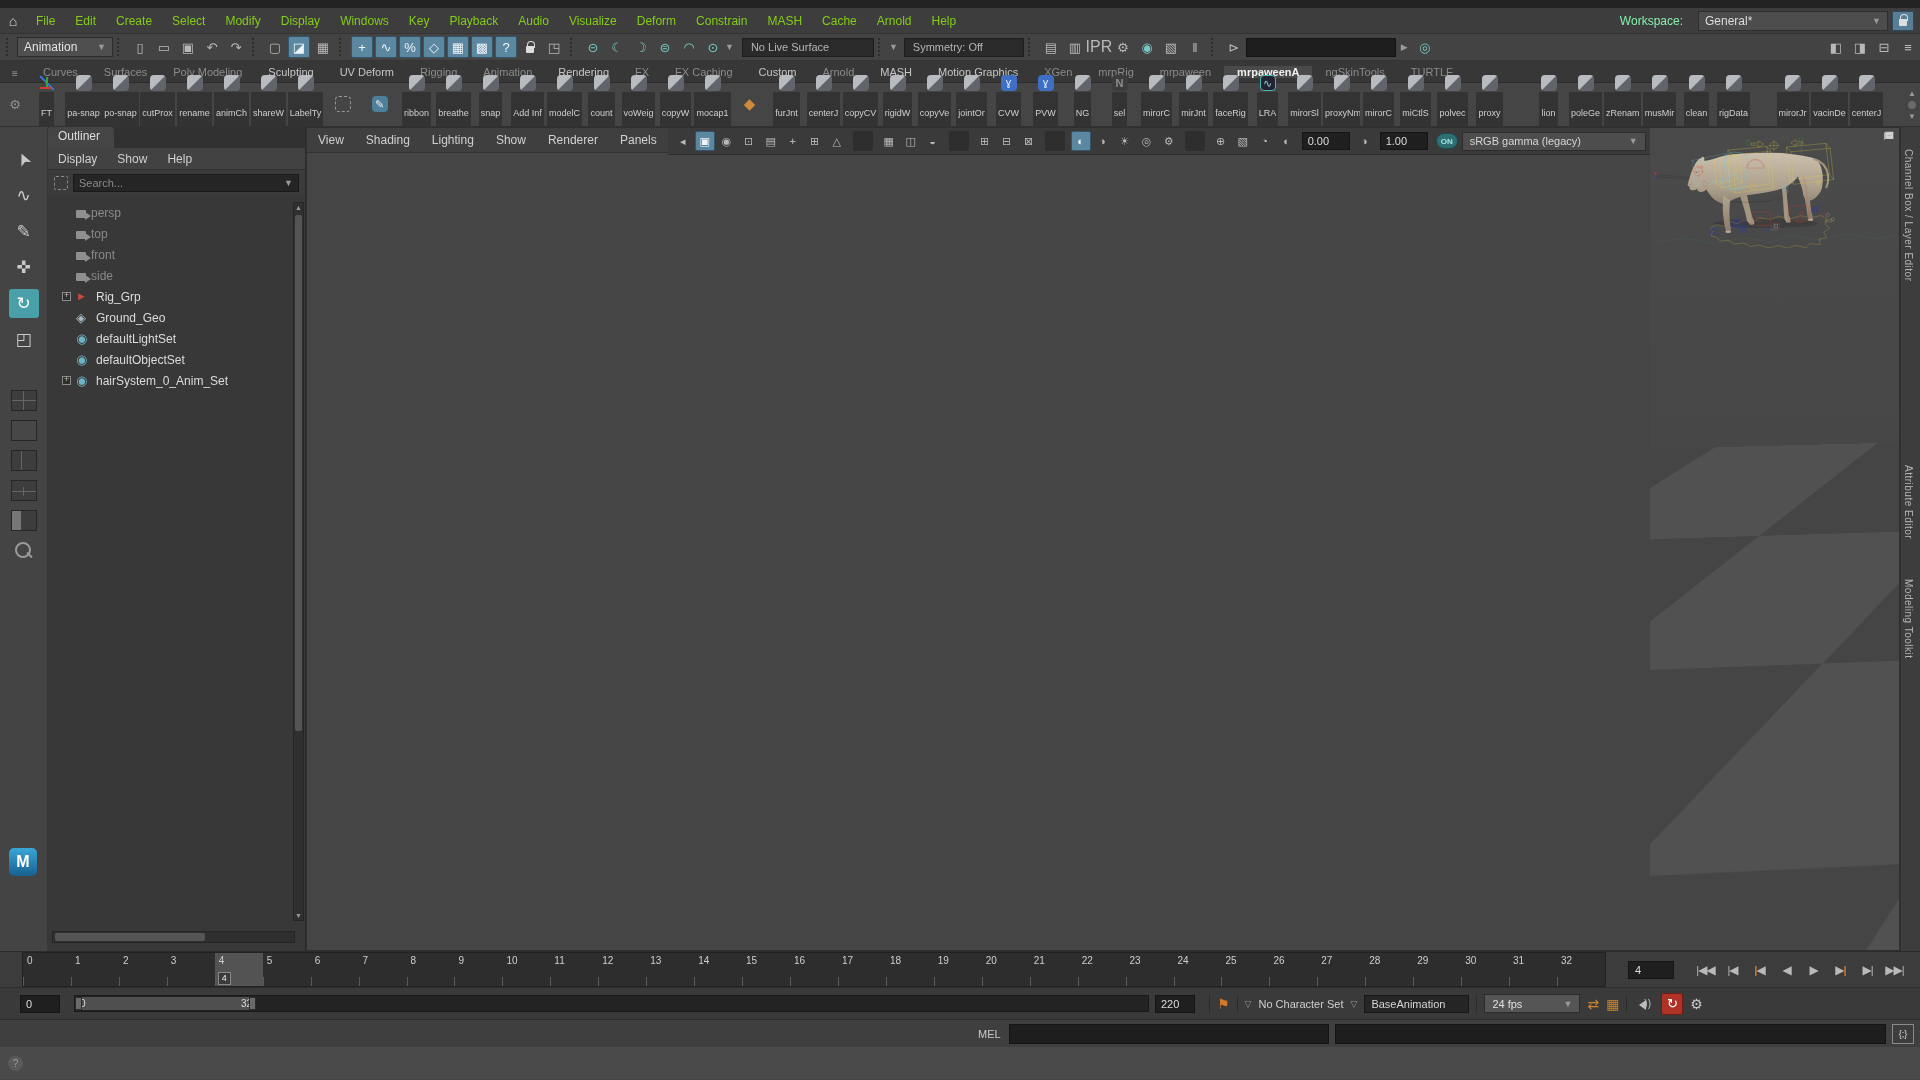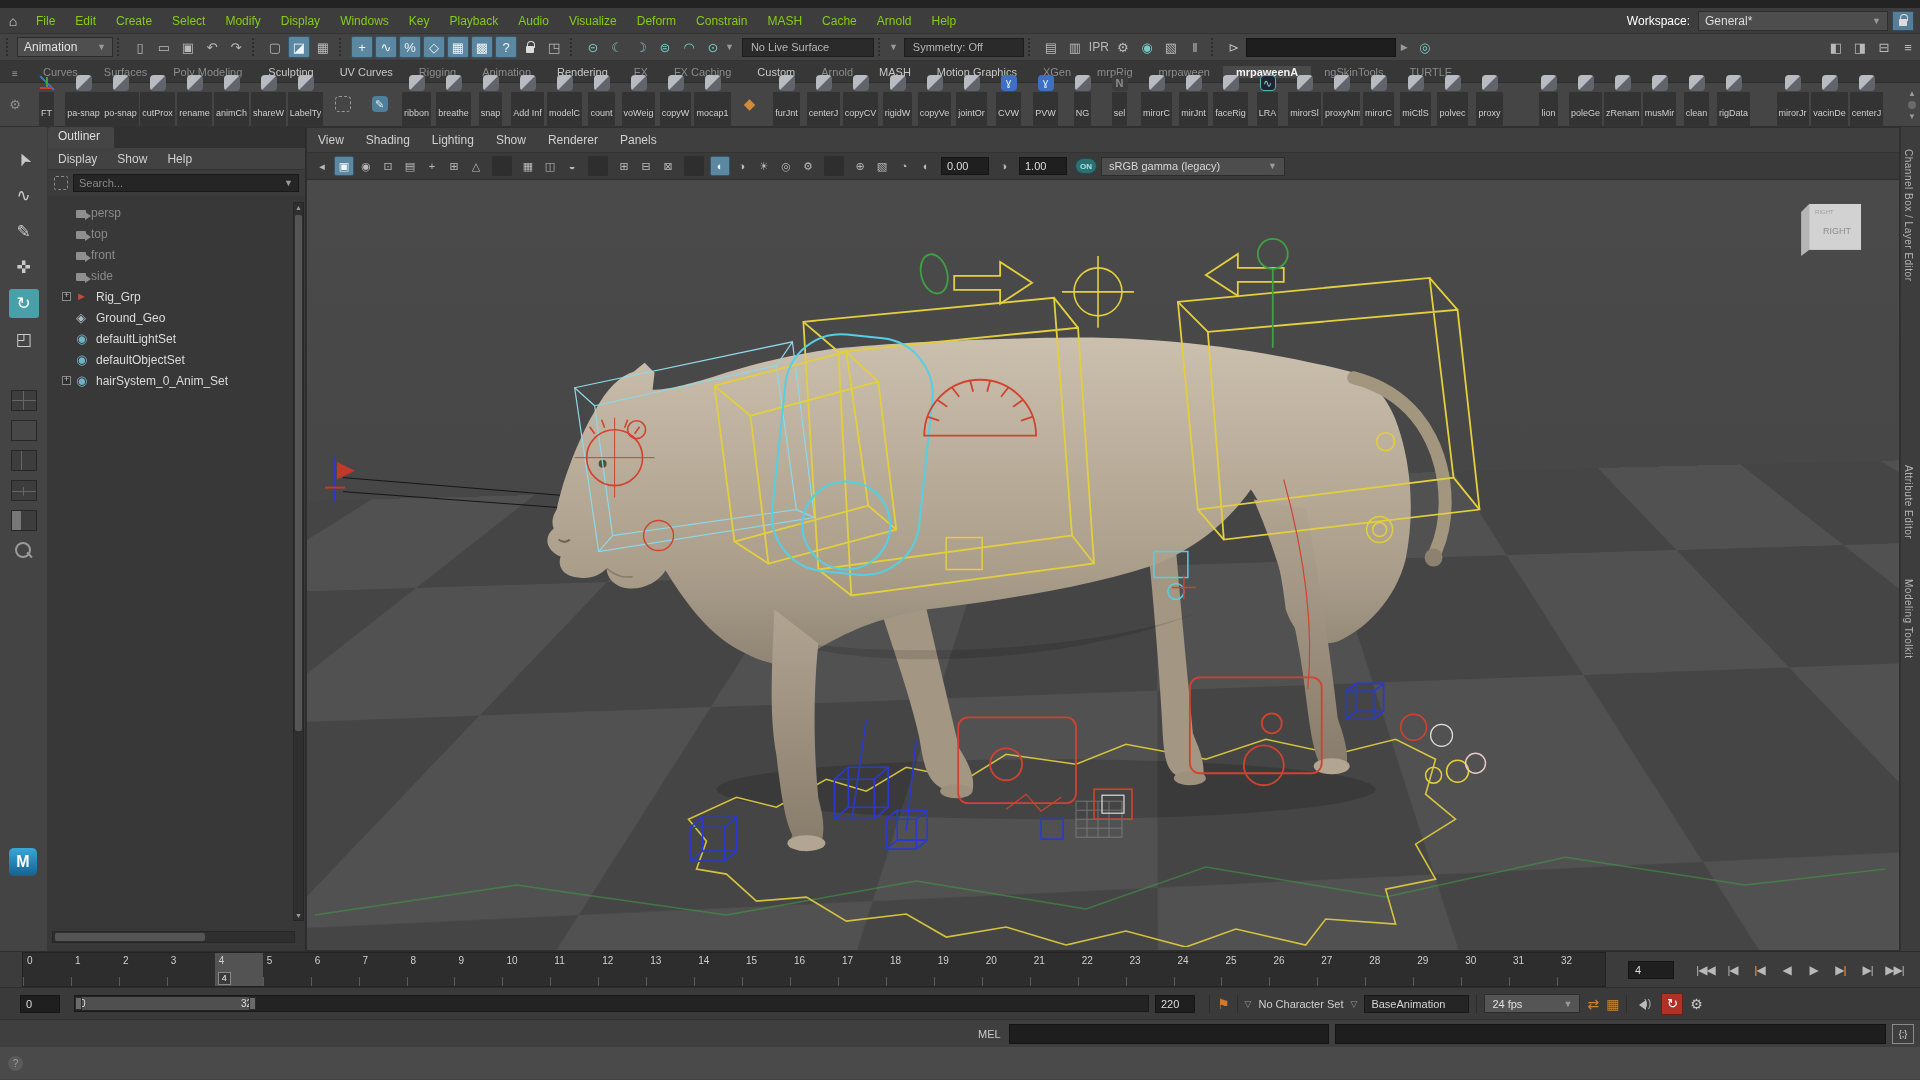--- a/index.html
+++ b/index.html
@@ -5,40 +5,40 @@
   *{box-sizing:border-box;margin:0;padding:0;-webkit-user-select:none}
   html,body{width:1920px;height:1080px;overflow:hidden;background:#444;
     font-family:"Liberation Sans","DejaVu Sans",sans-serif;color:#c8c8c8;font-size:12px}
   .topstrip{height:8px;background:#232323}
   
   .menubar{height:26px;background:#3d3d3d;display:flex;align-items:center;border-bottom:1px solid #333}
   .home{width:26px;text-align:center;color:#d8d8d8;font-size:14px}
   .menus{display:flex;height:100%}
   .menus .mi{padding:0 10px;display:flex;align-items:center;color:#84cc16;cursor:default}
   .mb-spacer{flex:1}
-  .ws-label{color:#ffffff;margin-right:8px}
+  .ws-label{color:#86efac;margin-right:15px}
   .ws-dd{width:190px;height:20px;background:#4d4d4d;border:1px solid #2e2e2e;display:flex;align-items:center;
     padding:0 6px;color:#ddd;margin-right:4px}
   .ws-dd .caret{margin-left:auto}
   .caret{color:#9a9a9a;font-size:9px}
   .lock-tile{width:22px;height:20px;background:#587e97;border:1px solid #2e4a5c;display:flex;align-items:center;justify-content:center;margin-right:6px}
   .lock{width:8px;height:7px;background:#ddd;border-radius:1px;position:relative;margin-top:4px}
   .lock::before{content:"";position:absolute;left:1px;top:-5px;width:6px;height:6px;border:1.5px solid #ddd;border-bottom:none;border-radius:4px 4px 0 0}
   
   .statusline{height:27px;background:#434343;display:flex;align-items:center;border-bottom:1px solid #343434;padding-left:2px}
   .grip{width:7px;height:18px;border-left:2px dotted #2d2d2d;margin:0 4px}
   .mode-dd{width:96px;height:20px;background:#4f4f4f;border:1px solid #2c2c2c;display:flex;align-items:center;padding:0 6px;color:#e2e2e2}
   .mode-dd .caret{margin-left:auto}
   .tiles{display:flex;align-items:center;height:100%}
   .tile{width:22px;height:22px;margin:0 1px;display:flex;align-items:center;justify-content:center;
     color:#b9b9b9;font-size:13px;border-radius:2px}
   .tile.blue{background:#5b87a0;border:1px solid #33566b;color:#eef4f8}
   .tile.teal{color:#76c9c4}
   .tile.sep{width:1px;height:18px;background:#2e2e2e;margin:0 5px}
-  .tile.small{font-size:12px}
+  .tile.small{font-size:16px}
   .fieldbox{height:19px;background:#2a2a2a;border:1px solid #1d1d1d;color:#b5b5b5;display:flex;align-items:center;padding:0 8px;font-size:11px}
   .txtfield{height:19px;background:#1e1e1e;border:1px solid #141414;color:#ddd;font-size:11px;padding:0 4px;font-family:"Liberation Sans",sans-serif}
   
   .tabsrow{height:22px;background:#373737;display:flex;align-items:flex-end;border-bottom:1px solid #2d2d2d}
   .tab-tools{width:30px;display:flex;justify-content:center;color:#9a9a9a;font-size:10px;padding-bottom:3px}
   .stabs{display:flex;height:100%;align-items:center}
   .stab{padding:0 13px;display:flex;align-items:center;color:#c6c6c6;font-size:11px;cursor:default}
   .stab.dim{color:#8b8b8b}
   .stab.active{background:#4a4a4a;color:#f0f0f0;font-weight:bold}
   
@@ -111,21 +111,21 @@
   .ic-set::after{content:"◉";position:absolute;color:#6fb3c4;font-size:13px;top:-2px}
   .o-row .olbl{color:#dcdcdc;font-size:12px}
   .o-row.dim .olbl{color:#8a8a8a}
   .o-vscroll{position:absolute;right:1px;top:6px;bottom:8px;width:11px;background:#2f2f2f;border:1px solid #262626}
   .o-vscroll .thumb{position:absolute;left:1px;right:1px;top:12px;height:72%;background:#555;border-radius:2px}
   .o-vscroll .up,.o-vscroll .dn{position:absolute;left:0;right:0;text-align:center;font-size:7px;color:#999}
   .o-vscroll .up{top:1px}.o-vscroll .dn{bottom:1px}
   .o-hscroll{height:12px;margin:2px 10px 8px 4px;background:#2f2f2f;border:1px solid #262626;position:relative}
   .o-hscroll .thumb{position:absolute;left:2px;top:1px;bottom:1px;width:150px;background:#555;border-radius:2px}
   
-  .viewport{position:absolute;left:306px;top:0;right:20px;height:100%;display:flex;flex-direction:column;background:#454545;border:1px solid #2f2f2f}
+  .viewport{position:absolute;left:306px;top:0;right:20px;height:100%;display:flex;flex-direction:row;background:#454545;border:1px solid #2f2f2f}
   .vp-menus{height:25px;background:#3f3f3f;display:flex;align-items:center;border-bottom:1px solid #333}
   .vp-menus .mi{padding:0 11px;color:#d0d0d0}
   .vp-toolbar{height:27px;background:#3a3a3a;display:flex;align-items:center;border-bottom:1px solid #2e2e2e;padding:0 4px}
   .vp-toolbar .tile{width:20px;height:20px;font-size:11px}
   .numfield{width:48px;height:18px;background:#1f1f1f;border:1px solid #151515;color:#ddd;font-size:11px;
     display:flex;align-items:center;padding:0 5px;margin:0 4px}
   .onbadge{width:22px;height:16px;border-radius:8px;background:#2e6f74;color:#9fe8e2;font-size:8px;font-weight:bold;
     display:flex;align-items:center;justify-content:center;margin:6px 4px;border:1px solid #1d4a4e}
   .cs-dd{width:184px;height:19px;background:#4d4d4d;border:1px solid #2c2c2c;color:#d6d6d6;font-size:11px;
     display:flex;align-items:center;padding:0 7px}
@@ -297,21 +297,21 @@
 </div>
 
 <div class="tabsrow">
   <div class="tab-tools">≡</div>
   <div class="stabs">
 
   <div class="stab dim">Curves</div>
       <div class="stab dim">Surfaces</div>
       <div class="stab dim">Poly Modeling</div>
       <div class="stab">Sculpting</div>
-      <div class="stab">UV Curves</div>
+      <div class="stab">UV Deform</div>
       <div class="stab dim">Rigging</div>
       <div class="stab dim">Animation</div>
       <div class="stab">Rendering</div>
       <div class="stab dim">FX</div>
       <div class="stab dim">FX Caching</div>
       <div class="stab">Custom</div>
       <div class="stab dim">Arnold</div>
       <div class="stab">MASH</div>
       <div class="stab">Motion Graphics</div>
       <div class="stab dim">XGen</div>

